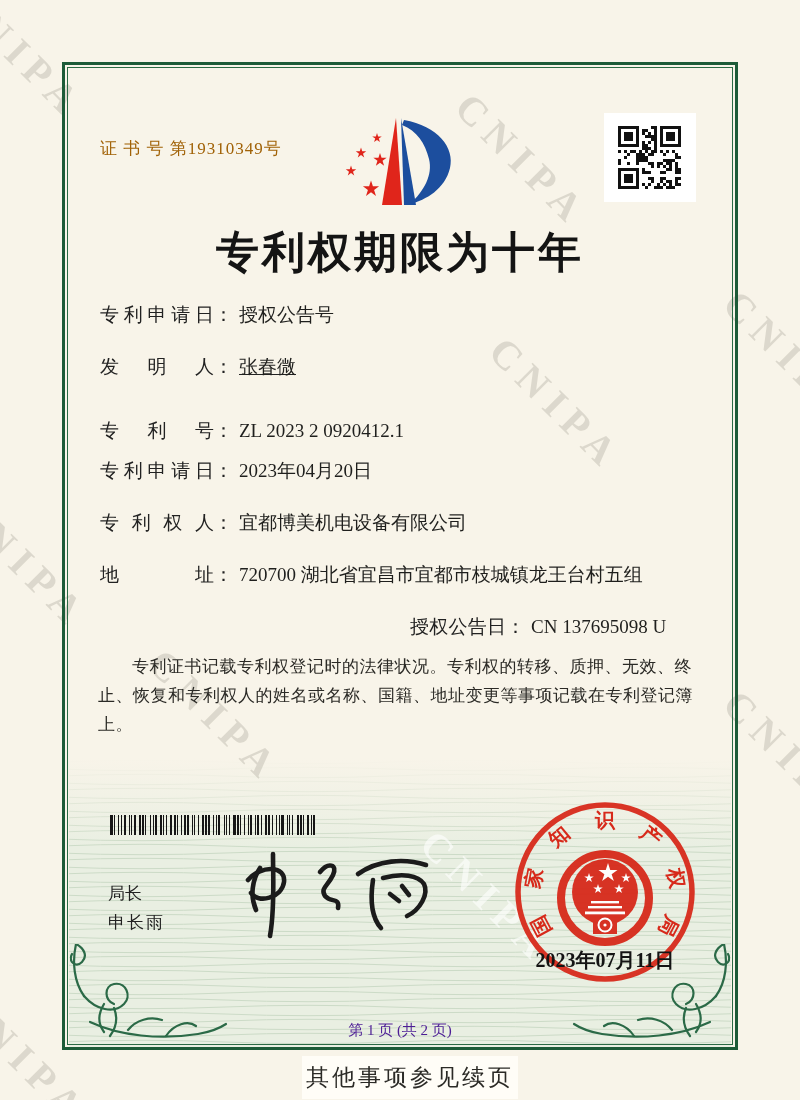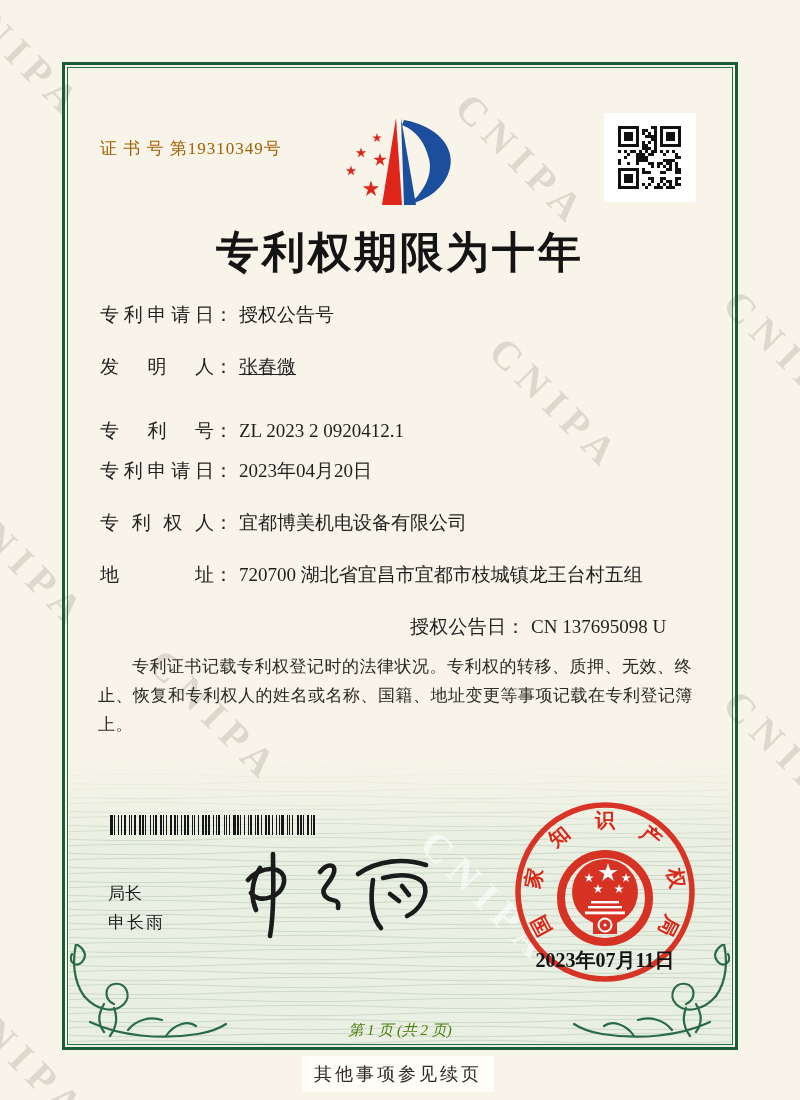--- a/index.html
+++ b/index.html
@@ -57,24 +57,24 @@
   .sig-name{position:absolute;left:108px;top:911px;font-family:"Liberation Sans","DejaVu Sans",sans-serif;
             font-size:17px;letter-spacing:2px;color:#222;}
   .signature{position:absolute;left:232px;top:848px;width:212px;height:98px;}
 
   .seal{position:absolute;left:512px;top:799px;width:186px;height:186px;z-index:5;}
   .seal svg{position:absolute;left:0;top:0;width:186px;height:186px;}
   .seal-char{position:absolute;left:50%;top:50%;font-size:20px;font-weight:700;color:#d7291a;}
   .seal-date{position:absolute;left:50%;top:148px;transform:translateX(-50%);font-size:20px;
              font-weight:600;color:#141414;white-space:nowrap;}
 
-  .page-num{position:absolute;left:69px;width:662px;top:1021px;text-align:center;font-size:15px;color:#4d7c0f;font-style:italic;}
-
-  .cont-note{position:absolute;left:302px;top:1056px;background:#fffdf7;padding:6px 12px;
-             font-size:18px;letter-spacing:3px;color:#2b2a26;z-index:4;}
+  .page-num{position:absolute;left:69px;width:662px;top:1021px;text-align:center;font-size:15px;color:#4c1d95;}
+
+  .cont-note{position:absolute;left:302px;top:1056px;background:#fffdf7;padding:6px 4px;
+             font-size:23px;letter-spacing:3px;color:#2b2a26;z-index:4;}
 </style>
 </head>
 <body>
 
 <div class="page">
 
   <div class="waves-zone">
     <svg id="waves-svg" width="662" height="289" viewBox="0 0 662 289">
         <rect x="0" y="0" width="662" height="289" fill="#e9efe2"></rect>
         <path d="M-10 4 q 83 -3.4 166 0 t 166 0 t 166 0 t 166 0 t 166 0" fill="none" stroke="#ccdbc7" stroke-width="1"></path>

